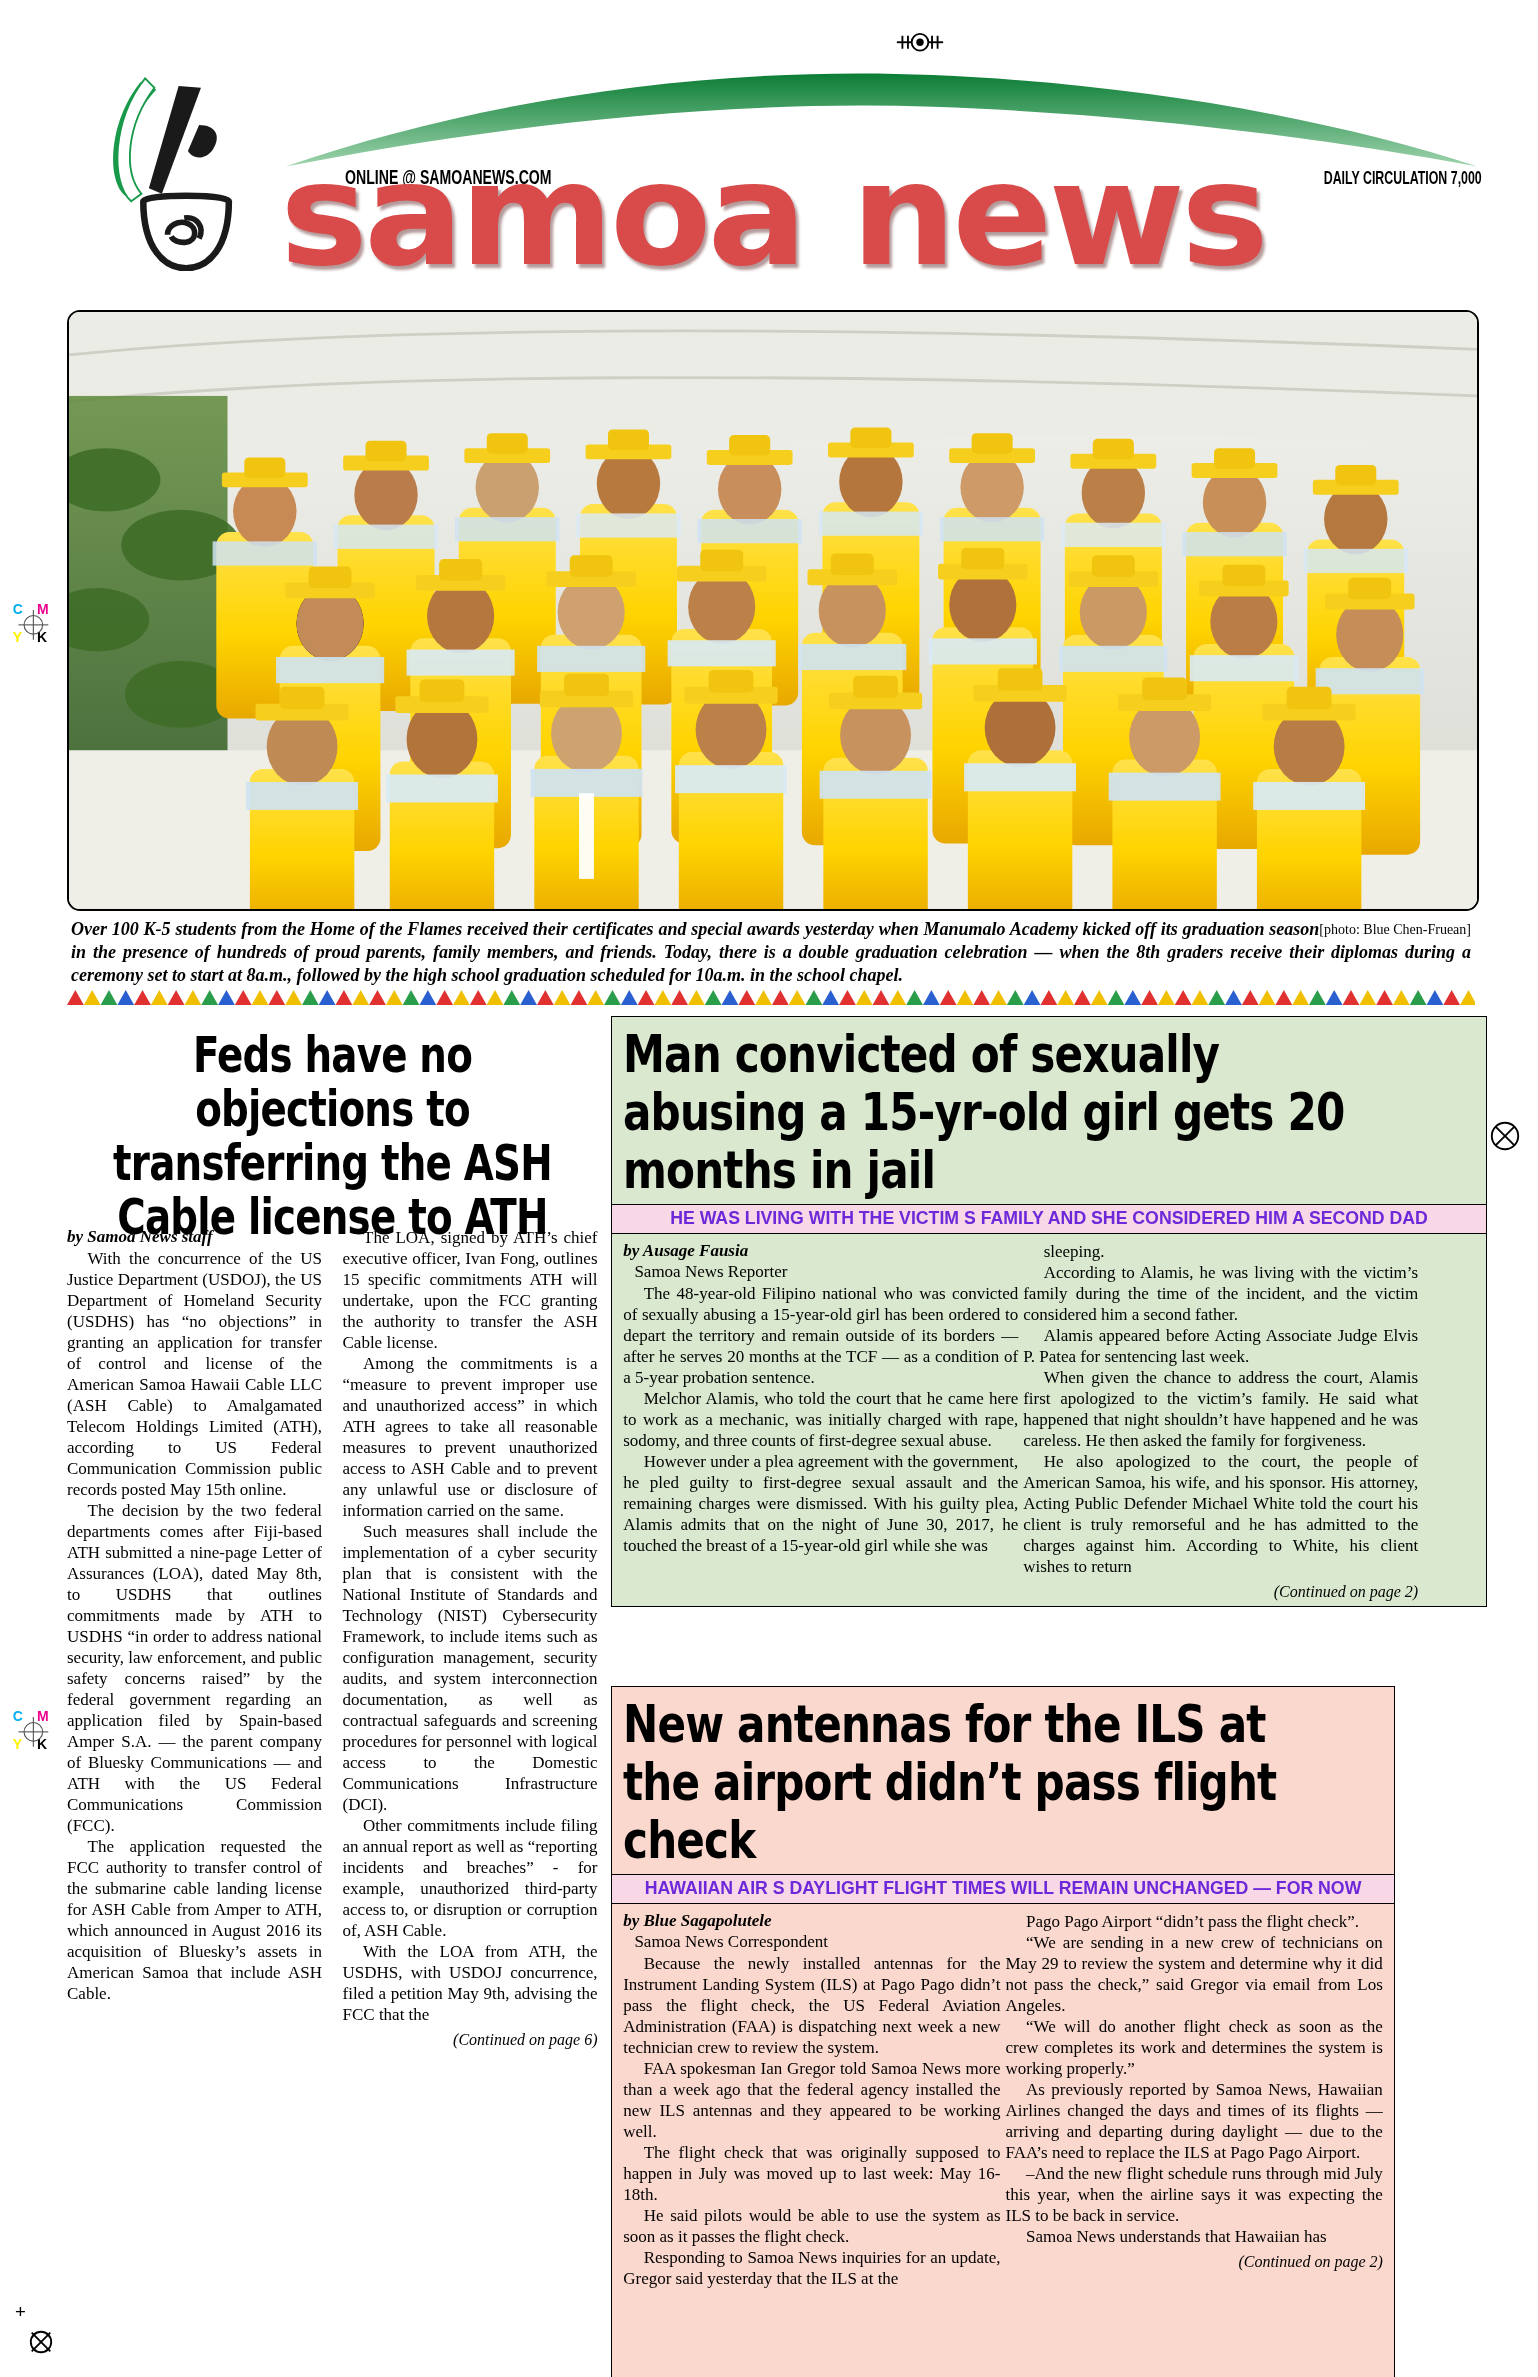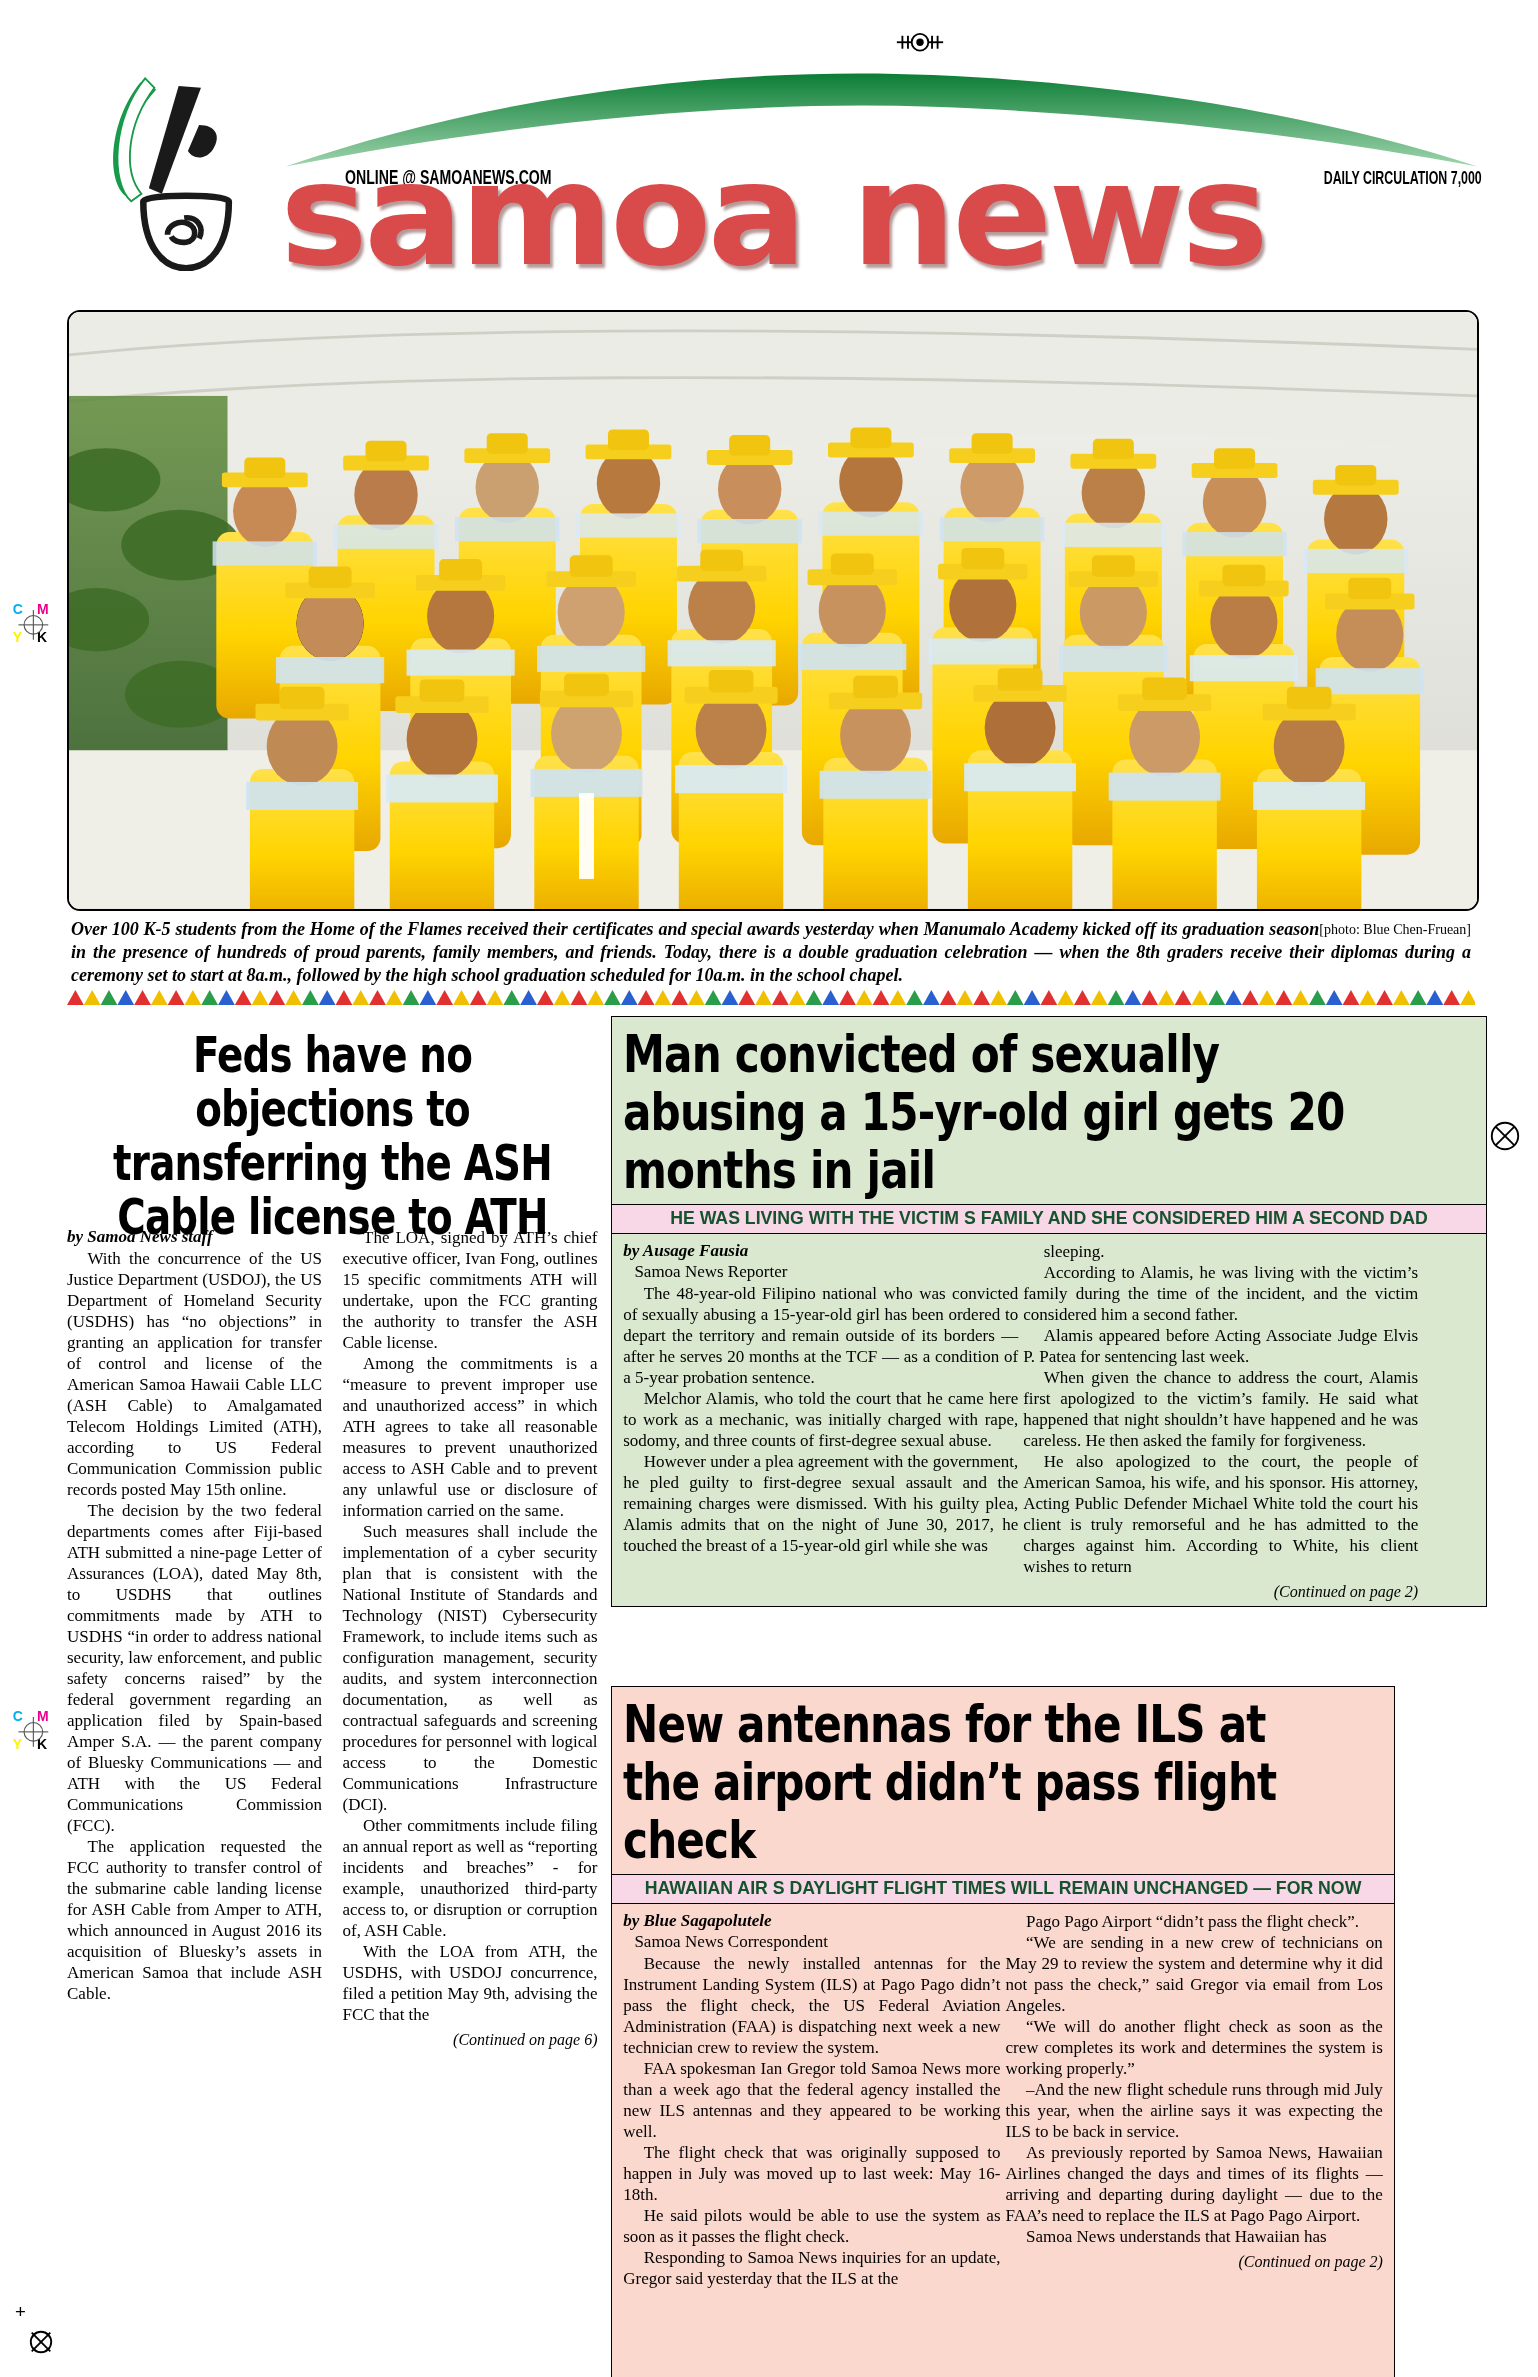--- a/index.html
+++ b/index.html
@@ -183,21 +183,21 @@
     margin: 0;
   }
   .subbar {
     background: #f8d7e6;
     border-left: 1.9px solid #000; border-right: 1.9px solid #000;
     font-family: "Liberation Sans", sans-serif;
     font-weight: bold; font-size: 17.7px;
     text-align: center; letter-spacing: 0px;
     transform: scaleX(1);
     padding: 2.8px 0 3.7px 0;
-    color: #14532d;
+    color: #6d28d9;
   }
   .body-box {
     border: 1.9px solid #000;
     padding: 7.5px 11.2px 9.3px 11.2px;
     display: flex; gap: 5px;
   }
   .gcol { width: 395px; }
   .story-green .body-box { height: 356px; }
   .story-pink  .body-box { height: 485px; }
 
@@ -684,22 +684,22 @@
       <p class="body">Because the newly installed antennas for the Instrument Landing System (ILS) at Pago Pago didn’t pass the flight check, the US Federal Aviation Administration (FAA) is dispatching next week a new technician crew to review the system.</p>
       <p class="body">FAA spokesman Ian Gregor told Samoa News more than a week ago that the federal agency installed the new ILS antennas and they appeared to be working well.</p>
       <p class="body">The flight check that was originally supposed to happen in July was moved up to last week: May 16-18th.</p>
       <p class="body">He said pilots would be able to use the system as soon as it passes the flight check.</p>
       <p class="body">Responding to Samoa News inquiries for an update, Gregor said yesterday that the ILS at the</p>
     </div>
     <div class="gcol">
       <p class="body">Pago Pago Airport “didn’t pass the flight check”.</p>
       <p class="body">“We are sending in a new crew of technicians on May 29 to review the system and determine why it did not pass the check,” said Gregor via email from Los Angeles.</p>
       <p class="body">“We will do another flight check as soon as the crew completes its work and determines the system is working properly.”</p>
+      <p class="body">As previously reported by Samoa News, Hawaiian Airlines changed the days and times of its flights — arriving and departing during daylight — due to the FAA’s need to replace the ILS at Pago Pago Airport.</p>
       <p class="body">–And the new flight schedule runs through mid July this year, when the airline says it was expecting the ILS to be back in service.</p>
-      <p class="body">As previously reported by Samoa News, Hawaiian Airlines changed the days and times of its flights — arriving and departing during daylight — due to the FAA’s need to replace the ILS at Pago Pago Airport.</p>
       <p class="body">Samoa News understands that Hawaiian has</p>
       <div class="contd">(Continued on page 2)</div>
     </div>
   </div>
 </div>
 
 <svg class="xmark" viewBox="0 0 36 36">
   <circle cx="18" cy="18" r="14" fill="none" stroke="#000" stroke-width="2"></circle>
   <line x1="8" y1="8" x2="28" y2="28" stroke="#000" stroke-width="2"></line>
   <line x1="28" y1="8" x2="8" y2="28" stroke="#000" stroke-width="2"></line>

